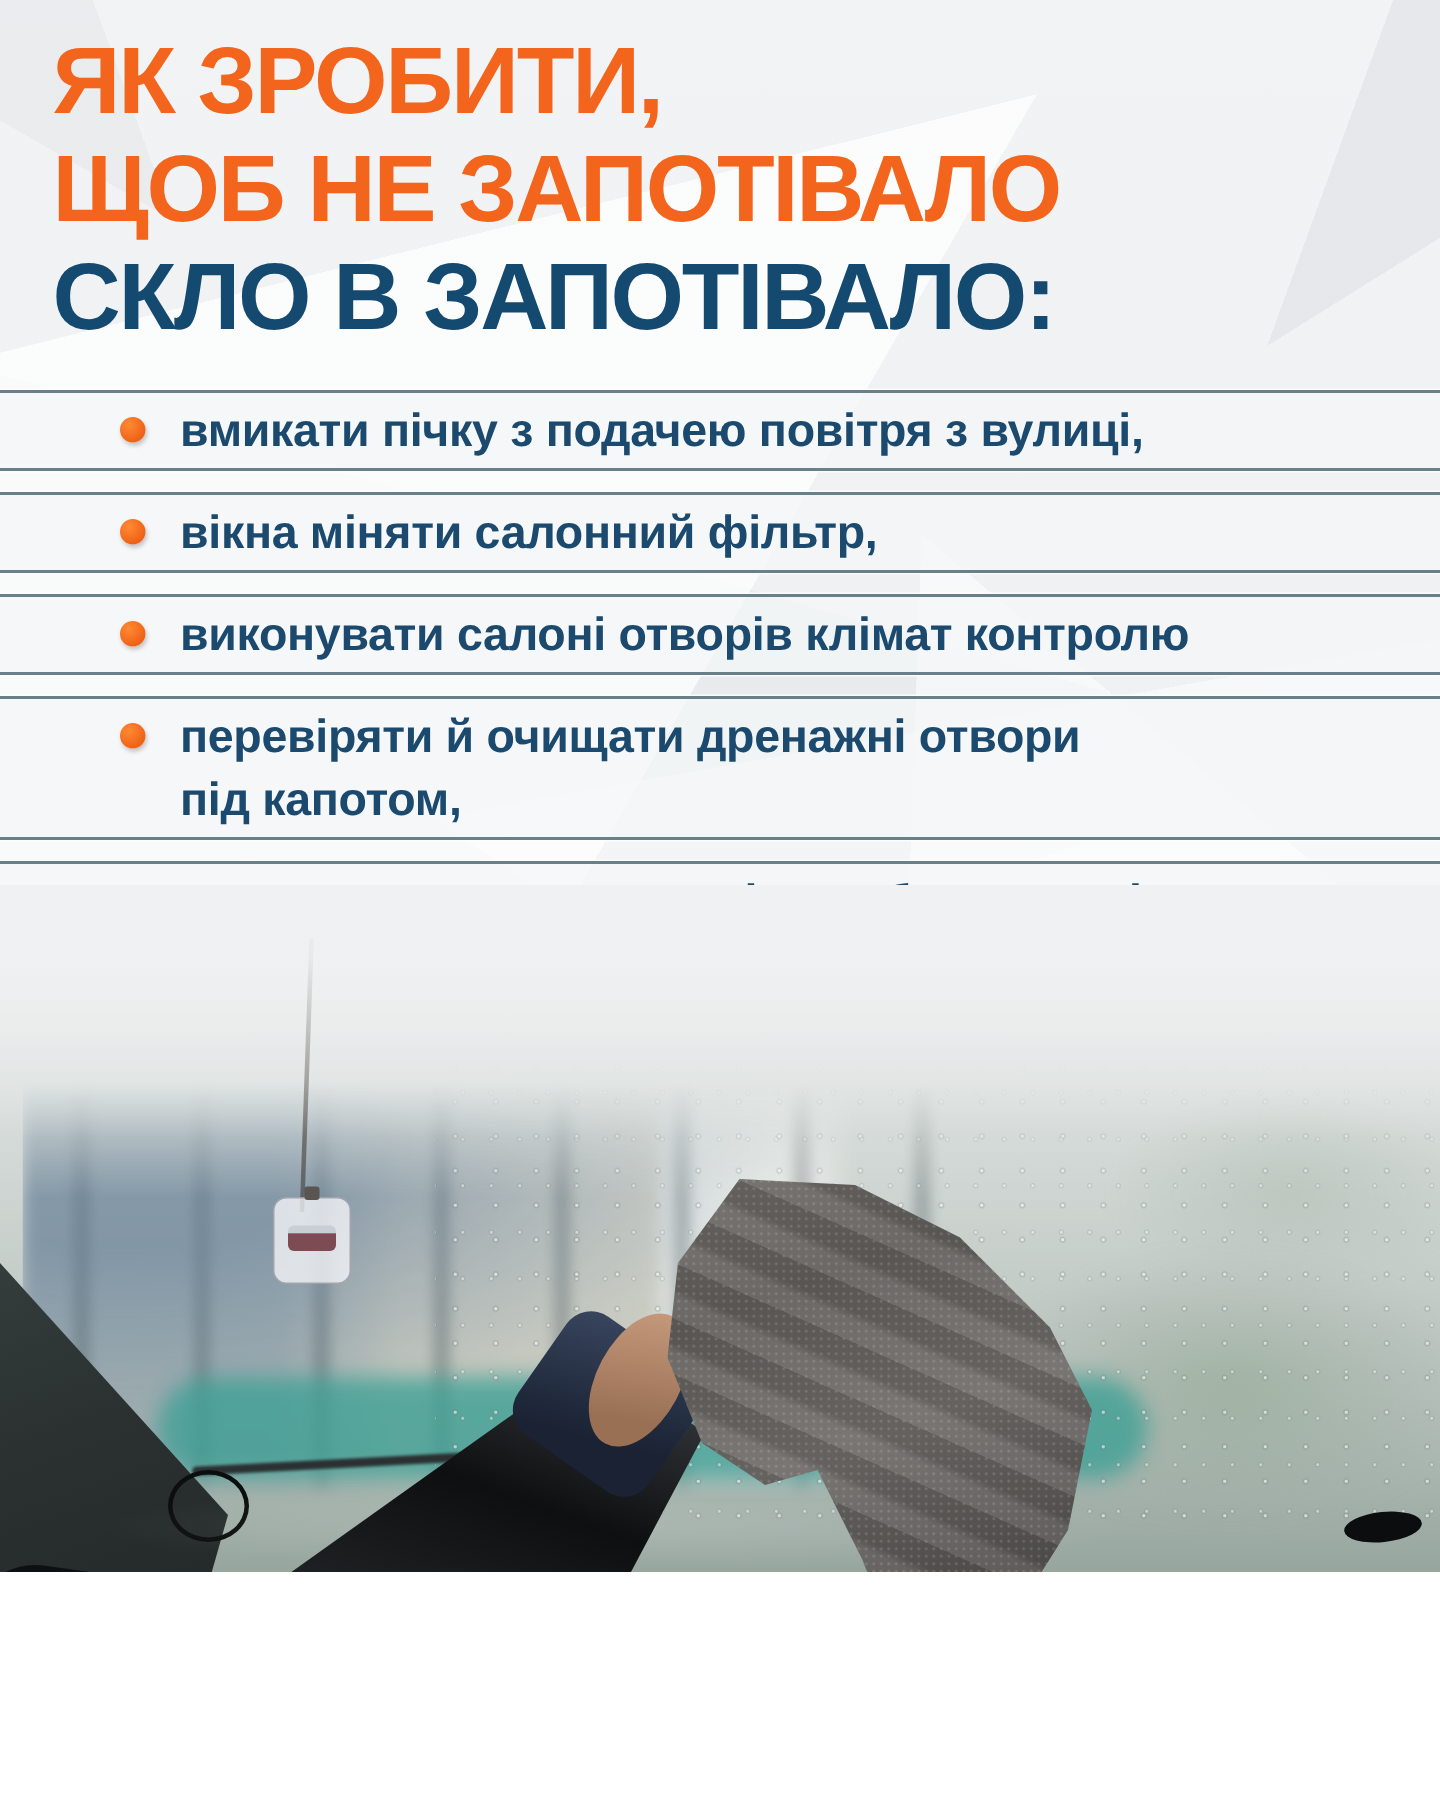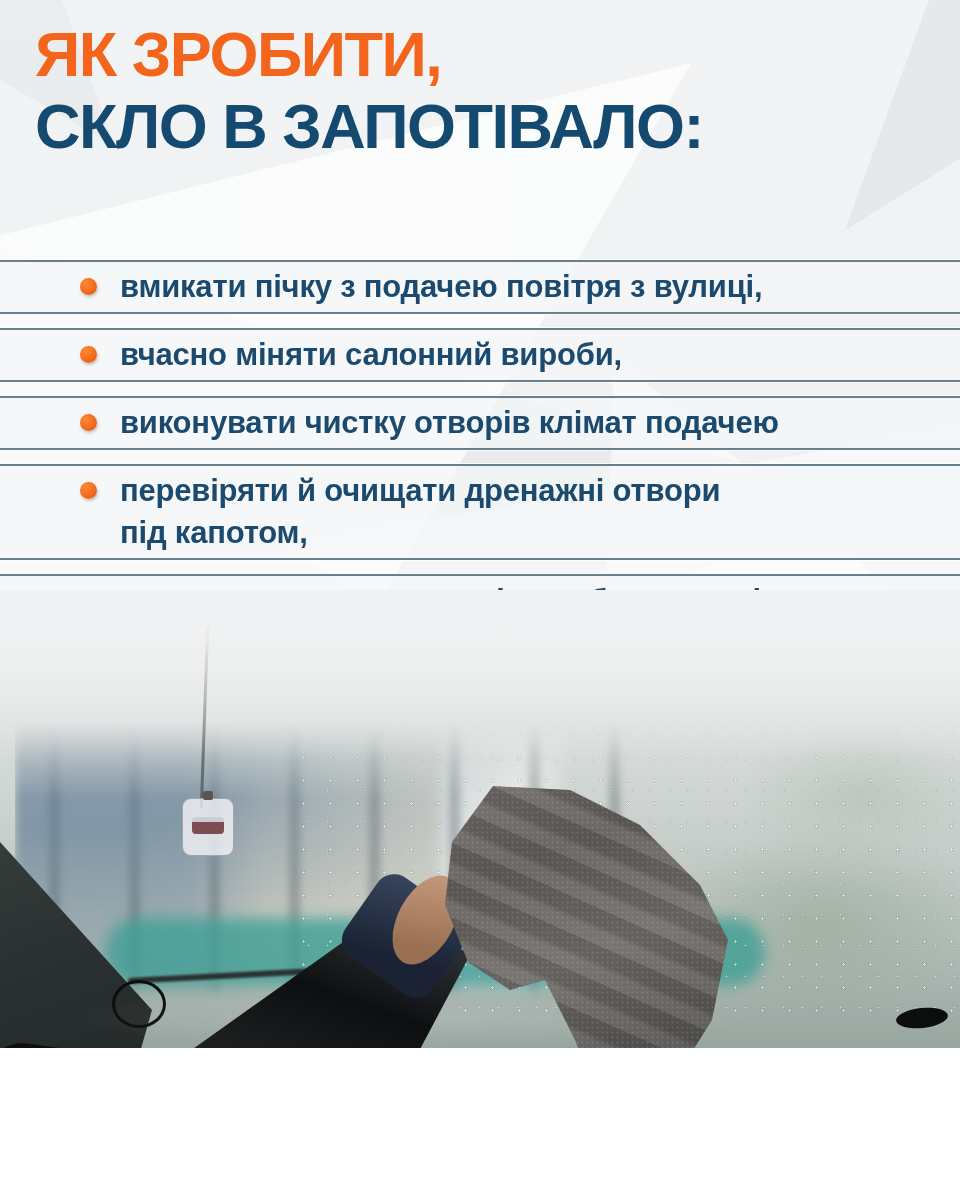--- a/index.html
+++ b/index.html
@@ -125,37 +125,38 @@
   .logo-white{color:#fbfbfb;}
   .logo-orange{color:#f4671c;}
 </style>
 </head>
 <body>
 
 <div class="canvas">
 
   <div class="headline">
     <span class="hl hl-orange">ЯК ЗРОБИТИ,</span>
+    <span class="hl hl-orange">ЩОБ НЕ ЗАПОТІВАЛО</span>
     <span class="hl hl-navy">СКЛО В ЗАПОТІВАЛО:</span>
   </div>
 
   <div class="tips">
     <div class="tip">
       <span class="bullet"></span>
       <span class="tip-line">вмикати пічку з подачею повітря з вулиці,</span>
 
     </div>
     <div class="tip">
       <span class="bullet"></span>
-      <span class="tip-line">вчасно міняти салонний вироби,</span>
-
-    </div>
-    <div class="tip">
-      <span class="bullet"></span>
-      <span class="tip-line">виконувати чистку отворів клімат подачею</span>
+      <span class="tip-line">вікна міняти салонний фільтр,</span>
+
+    </div>
+    <div class="tip">
+      <span class="bullet"></span>
+      <span class="tip-line">виконувати салоні отворів клімат контролю</span>
     </div>
     <div class="tip">
       <span class="bullet"></span>
       <span class="tip-line">перевіряти й очищати дренажні отвори</span>
       <span class="tip-line">під капотом,</span>
     </div>
     <div class="tip">
       <span class="bullet"></span>
       <span class="tip-line">тримати сухими тканинні вироби в салоні -</span>
       <span class="tip-line">сидіння, оббивку, килимки.</span>

